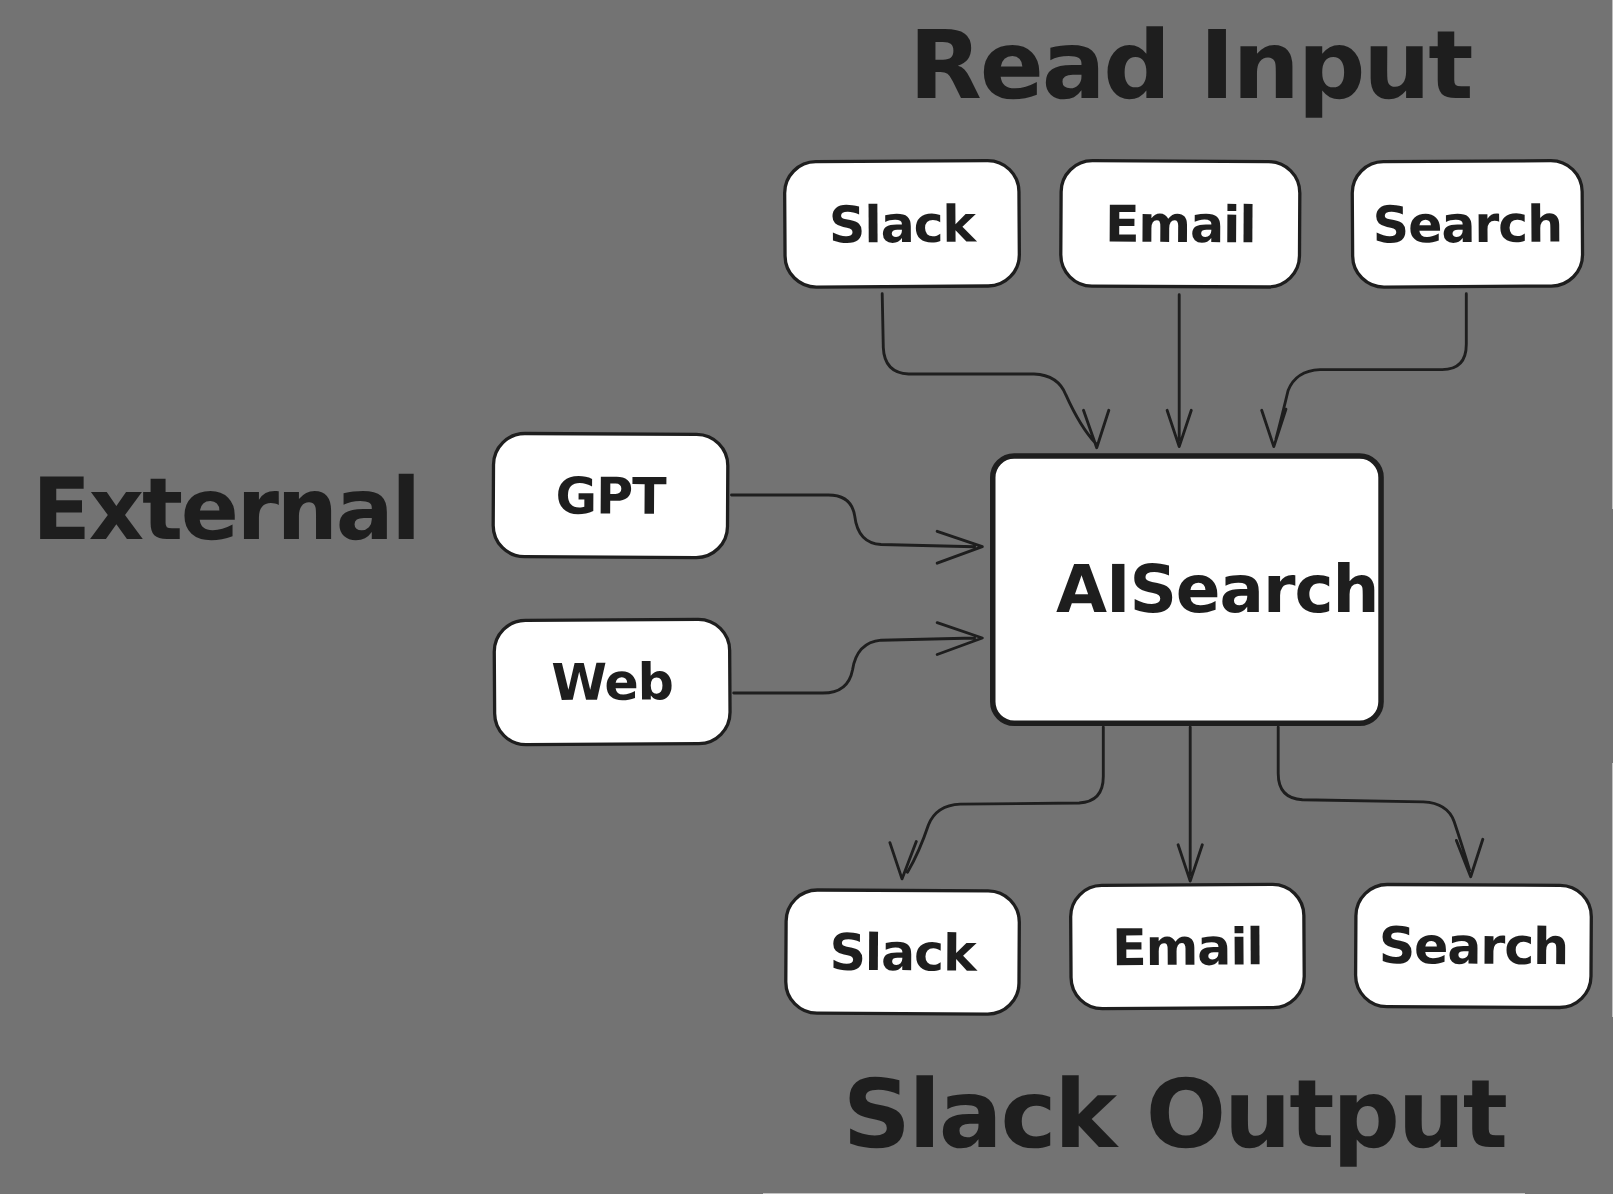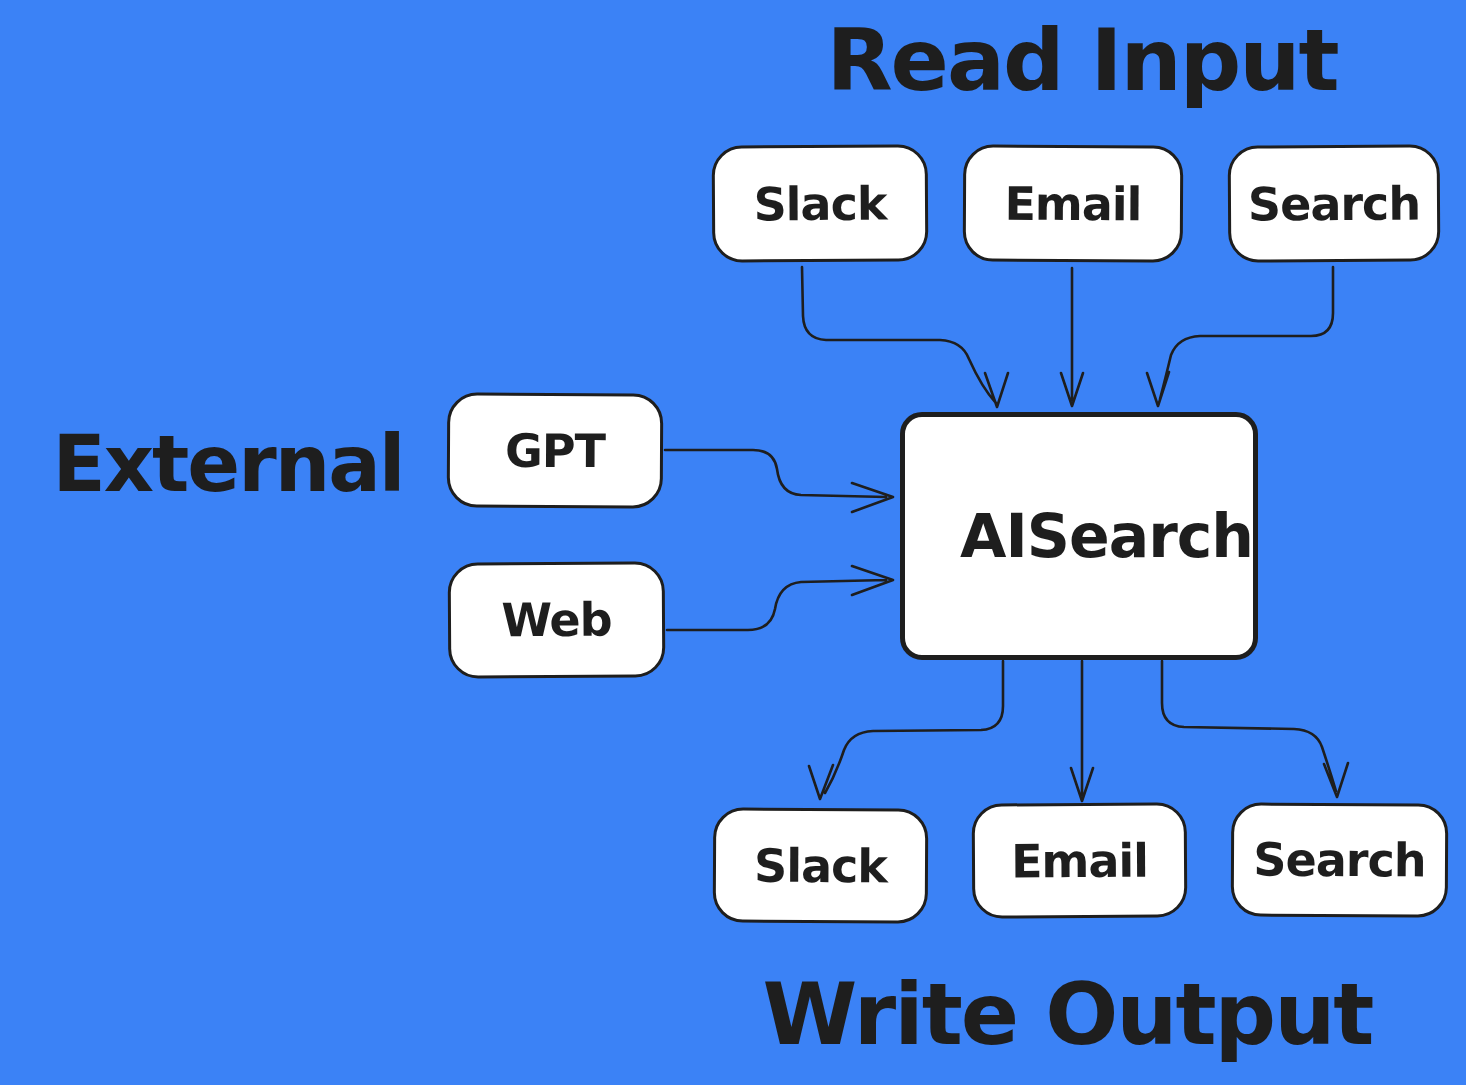--- a/index.html
+++ b/index.html
@@ -4,21 +4,21 @@
 <style>
   html, body {
     margin: 0;
     padding: 0;
     background: #ffffff;
   }
   #canvas {
     position: relative;
     width: 1466px;
     height: 1085px;
-    background: #3b82f6;
+    background: #737373;
     overflow: hidden;
     font-family: "DejaVu Sans", sans-serif;
     color: #1e1e1e;
   }
   #arrows {
     position: absolute;
     left: 0; top: 0;
     width: 1466px; height: 1085px;
   }
   #arrows path {
@@ -55,21 +55,21 @@
     line-height: 86px;
   }
   .title {
     position: absolute;
     font-weight: bold;
     text-align: center;
     letter-spacing: -2px;
     white-space: nowrap;
   }
   .title.big { font-size: 86px; line-height: 112px; }
-  .title.side { font-size: 78px; line-height: 100px; padding-left: 23px; }
+  .title.side { font-size: 78px; line-height: 100px; }
   .r1 { transform: rotate(-0.35deg); }
   .r2 { transform: rotate(0.3deg); }
 </style>
 </head>
 <body>
 
 <div id="canvas">
 
   <svg id="arrows" viewBox="0 0 1466 1085" xmlns="http://www.w3.org/2000/svg">
 
@@ -84,21 +84,21 @@
     <path d="M1082 661 L1082 795 M1071 768 L1082 801 L1093 768"></path>
     <path d="M1162 661 L1162 703 Q1162 726 1184 727 L1294 729 Q1316 730 1322 747 Q1330 771 1336 791 M1324 764 L1337 797 L1348 763"></path>
   </svg>
 
   <div class="title big" style="left:782px; top:4px; width:600px;">Read Input</div>
 
   <div class="title side" style="left:0px; top:414px; width:410px;">
     <div>External</div>
   </div>
 
-  <div class="title big" style="left:740px; top:958px; width:655px;">Write Output</div>
+  <div class="title big" style="left:740px; top:958px; width:655px;">Slack Output</div>
 
   <div class="node r1" style="left:712px; top:145px; width:216px; height:117px;">
     <span class="lbl">Slack</span>
   </div>
   <div class="node r2" style="left:963px; top:145px; width:220px; height:117px;">
     <span class="lbl">Email</span>
   </div>
   <div class="node r1" style="left:1228px; top:145px; width:212px; height:117px;">
     <span class="lbl">Search</span>
   </div>

